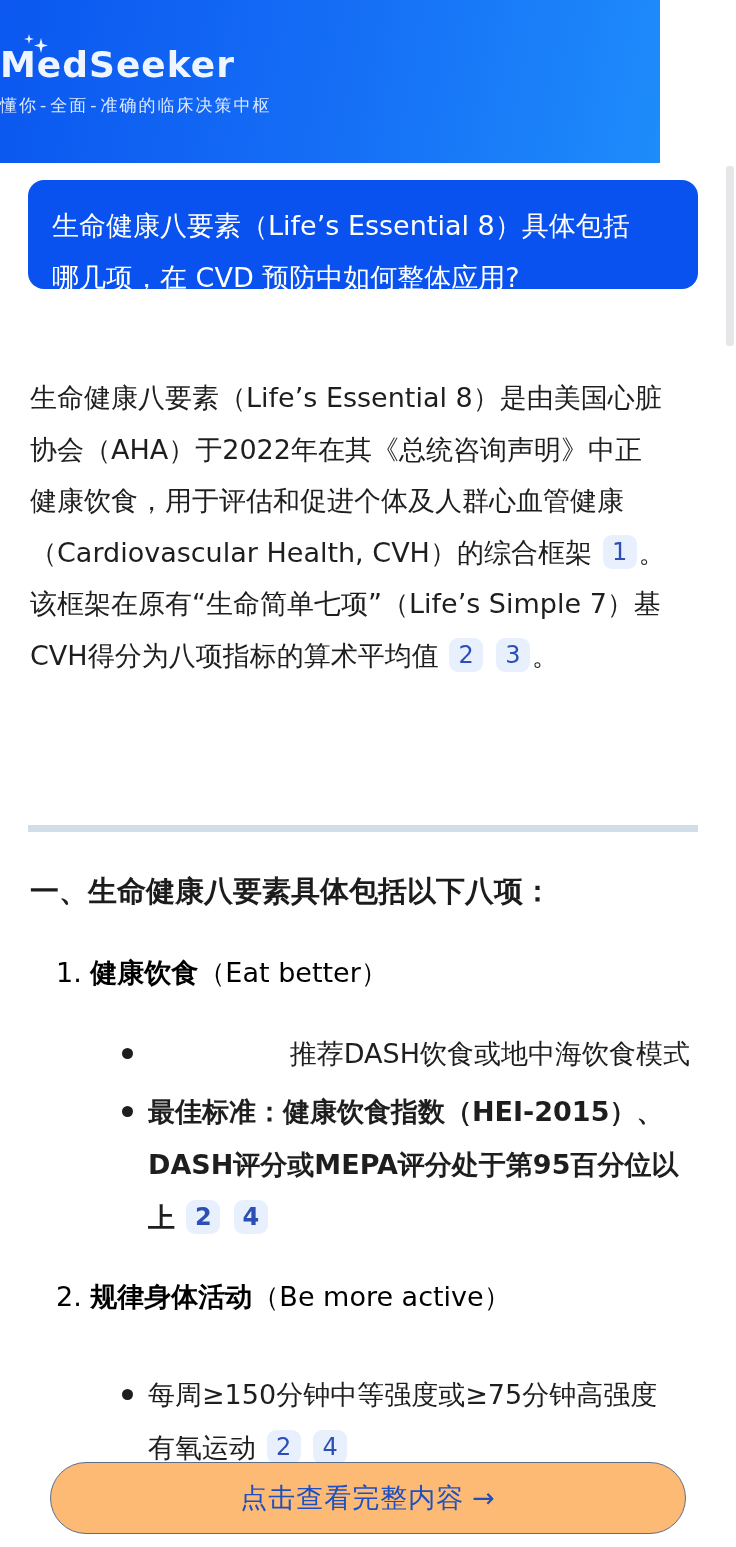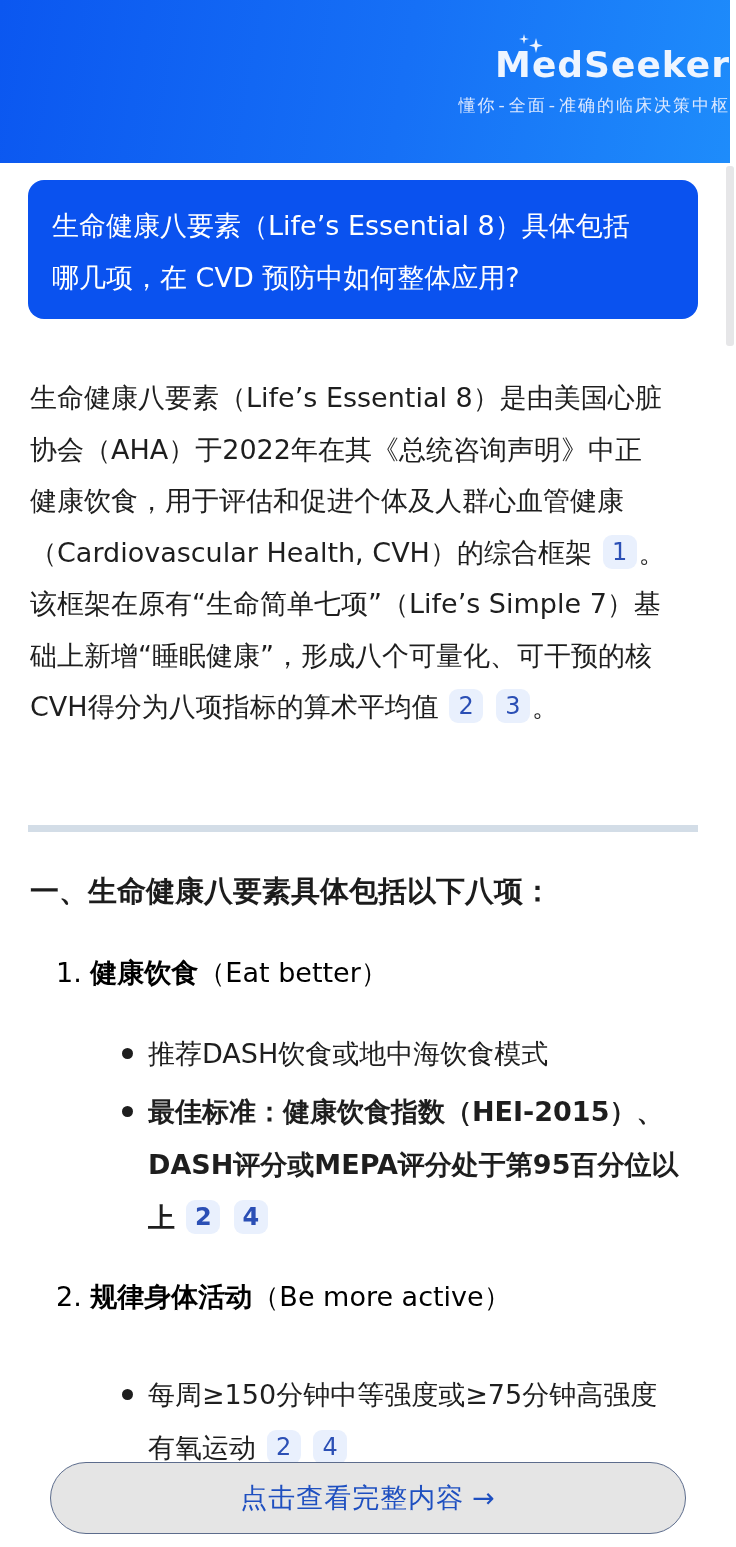--- a/index.html
+++ b/index.html
@@ -1,22 +1,22 @@
 <!DOCTYPE html>
 <html><head>
 <meta charset="utf-8">
 <style>
   * { box-sizing: border-box; margin: 0; padding: 0; }
   html, body { width: 736px; height: 1547px; overflow: hidden; background: #ffffff; }
   body { font-family: "DejaVu Sans", "Liberation Sans", sans-serif; color: #1f1f1f; position: relative; }
 
   .header {
-    position: absolute; left: 0; top: 0; width: 730px; height: 163px;
+    position: absolute; left: 0; top: 0; width: 660px; height: 163px;
     background: linear-gradient(100deg, #0b57f0 0%, #1670f6 55%, #1e8cfb 100%);
-    color: #fff; text-align: right;
+    color: #fff; text-align: left;
   }
   .logo {
     position: absolute; left: 0; right: 0; top: 44px;
     font-family: "DejaVu Sans", sans-serif; font-size: 36px; font-weight: bold; letter-spacing: 1px;
     color: #eef5ff;
   }
   .logo-wrap { display: inline-block; position: relative; }
   .sparkle { position: absolute; left: 22px; top: -12px; width: 30px; height: 24px; }
   .tagline {
     position: absolute; left: 0; right: 0; top: 94px;
@@ -25,21 +25,21 @@
 
   .scrollbar-track {
     position: absolute; left: 725px; top: 163px; width: 11px; height: 1384px; background: #ffffff;
   }
   .scrollbar-thumb {
     position: absolute; left: 726px; top: 166px; width: 8px; height: 180px;
     background: #e6e6e8; border-radius: 3px;
   }
 
   .question {
-    position: absolute; left: 28px; top: 180px; width: 670px; height: 139px;
+    position: absolute; left: 28px; top: 180px; width: 670px; height: 109px;
     background: #0a52ef; border-radius: 16px; color: #fff;
     font-size: 27px; line-height: 52px; padding: 20px 24px 0 24px;
   }
 
   .content { position: absolute; left: 30px; top: 372px; width: 670px; }
   .para { font-size: 27px; line-height: 51.5px; color: #1e1e1e; }
   .cite {
     display: inline-block; min-width: 34px; height: 34px; line-height: 34px;
     text-align: center; background: #e9f0fd; color: #2b4fb5; border-radius: 9px;
     font-size: 24px; margin: 0 2px; vertical-align: 2px;
@@ -57,21 +57,21 @@
   .bullet {
     position: absolute; left: 120px; width: 570px; font-size: 27px; line-height: 53px; color: #1e1e1e;
     padding-left: 28px;
   }
   .bullet .dot {
     position: absolute; left: 2px; top: 21px; width: 11px; height: 11px; border-radius: 50%; background: #1e1e1e;
   }
 
   .more-btn {
     position: absolute; left: 50px; top: 1462px; width: 636px; height: 72px;
-    border: 1.5px solid #5c6c8c; border-radius: 36px; background: #e5e5e5;
+    border: 1.5px solid #5c6c8c; border-radius: 36px; background: #fdba74;
     text-align: center; line-height: 69px; font-size: 27px; color: #1e4fc0; letter-spacing: 1px;
   }
   .more-btn .arrow { margin-left: 8px; }
 </style>
 </head>
 <body>
 
 <div class="header">
   <div class="logo">
     <span class="logo-wrap">
@@ -98,39 +98,38 @@
     <div>生命健康八要素（Life’s Essential 8）是由美国心脏</div>
     <div>协会（AHA）于2022年在其《总统咨询声明》中正</div>
     <div>健康饮食，用于评估和促进个体及人群心血管健康</div>
     <div>
       <span>（Cardiovascular Health, CVH）的综合框架</span>
       <span class="cite">1</span><span>。</span>
     </div>
   </div>
   <div class="para">
     <div>该框架在原有“生命简单七项”（Life’s Simple 7）基</div>
-    <div>础上新增“睡眠健康”，形成八个可量化、可干预的核</div>
     <div>
       <span>CVH得分为八项指标的算术平均值</span>
       <span class="cite">2</span>
       <span class="cite">3</span><span>。</span>
     </div>
   </div>
 </div>
 
 <div class="divider"></div>
 
 <div class="h2">一、生命健康八要素具体包括以下八项：</div>
 
 <div class="item-title" style="top:955px;">
   <span>1.</span>
   <b>健康饮食</b><span>（Eat better）</span>
 </div>
 
-<div class="bullet" style="top:1027px;">
+<div class="bullet" style="top:1027px;text-align:right;">
   <span class="dot"></span>
   <div>推荐DASH饮食或地中海饮食模式</div>
 </div>
 
 <div class="bullet" style="top:1085px;font-weight:bold;">
   <span class="dot"></span>
   <div>最佳标准：健康饮食指数（HEI-2015）、</div>
   <div>DASH评分或MEPA评分处于第95百分位以</div>
   <div>
     <span>上</span>

